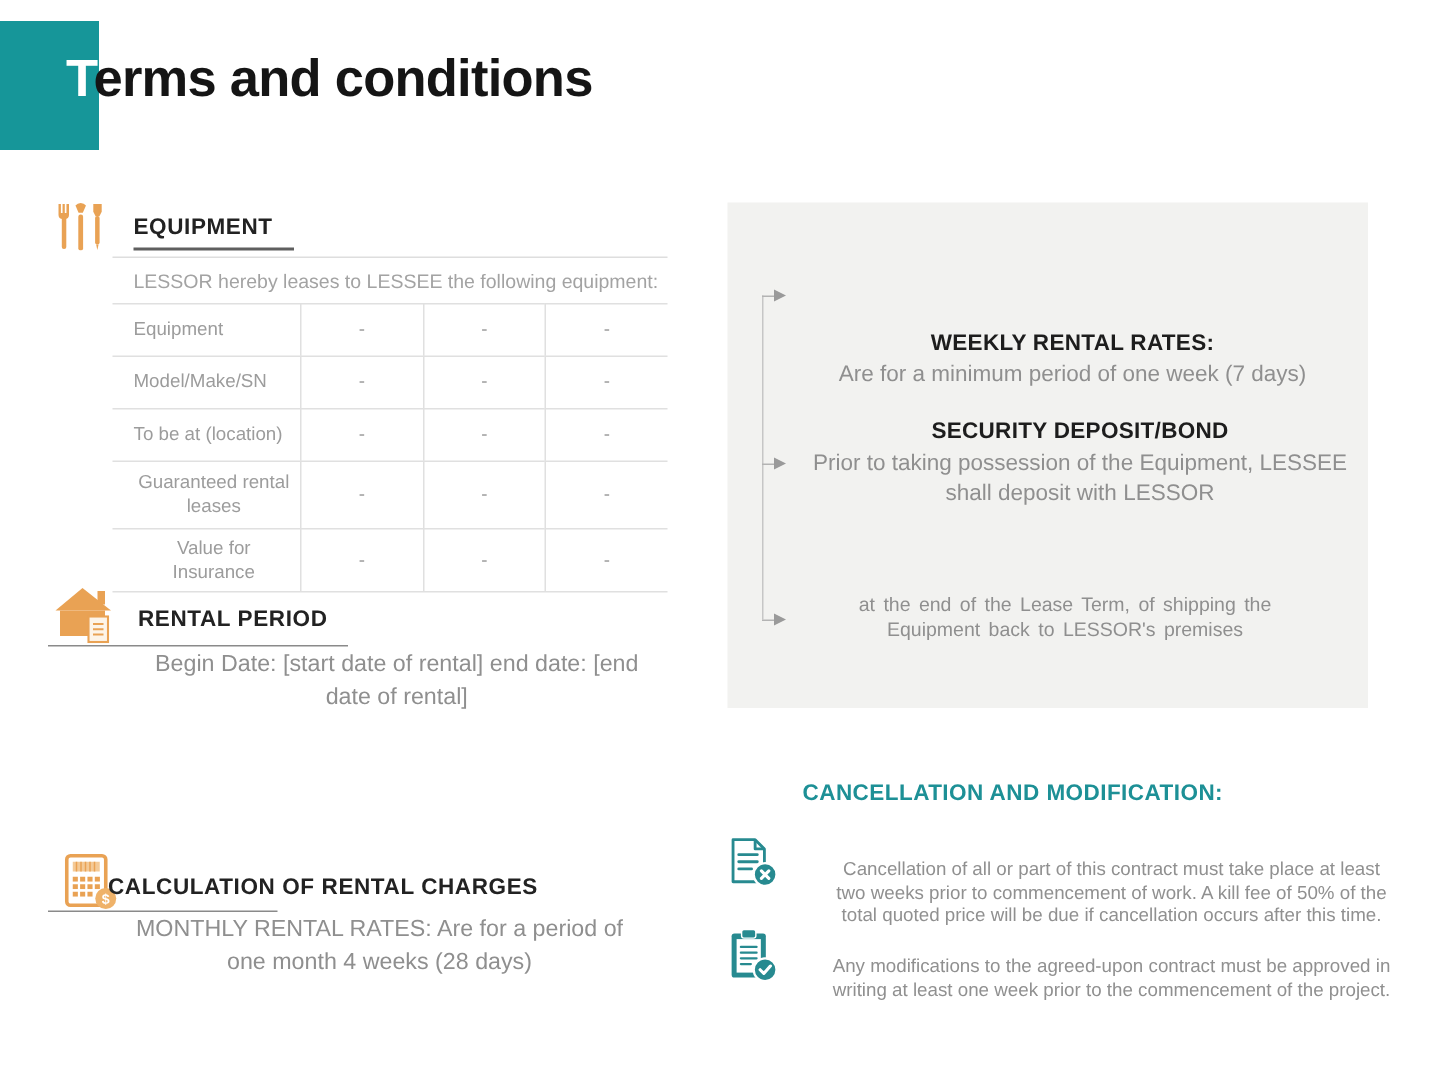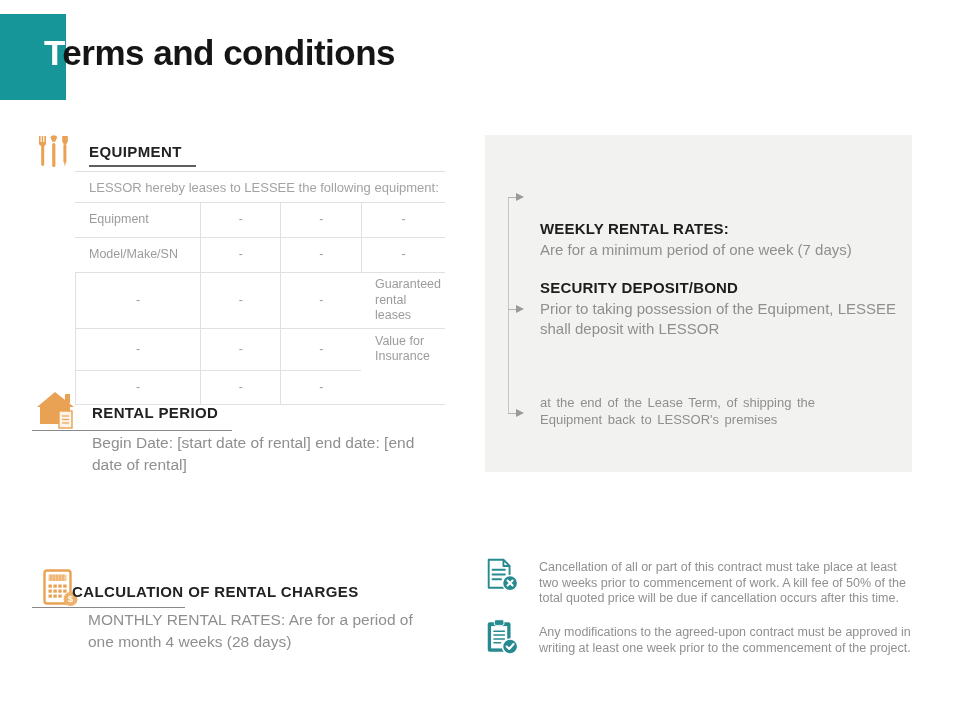--- a/index.html
+++ b/index.html
@@ -1,18 +1,19 @@
 <!DOCTYPE html>
 <html><head>
 <meta charset="utf-8">
 <style>
   html,body{margin:0;padding:0;background:#ffffff;}
   .slide{
     position:relative;width:960px;height:720px;background:#ffffff;overflow:hidden;
     font-family:"Liberation Sans",sans-serif;
+    text-align:center;
   }
   
   .title-square{position:absolute;left:0;top:14px;width:66px;height:86px;background:#169699;}
   .page-title{
     position:absolute;left:44px;top:33px;margin:0;font-size:35px;font-weight:700;
     color:#151515;letter-spacing:-0.5px;white-space:nowrap;
   }
   .page-title .first{color:#ffffff;}
   
   .sec-heading{
@@ -51,21 +52,21 @@
   }
   .panel-item{position:absolute;left:55px;width:350px;}
   .panel-item h3{margin:0 0 3px 0;font-size:15px;font-weight:700;color:#1d1d1d;letter-spacing:0.2px;}
   .panel-item p{margin:0;font-size:15px;color:#8f8f8f;line-height:1.35;}
   .panel-item.small p{font-size:13px;line-height:1.3;word-spacing:2px;}
   
   .cancel-heading{
     position:absolute;left:535px;top:520px;margin:0;font-size:15px;font-weight:700;
     color:#1d9096;letter-spacing:0.3px;white-space:nowrap;
   }
-  .cancel-text{position:absolute;left:535px;width:380px;margin:4px;font-size:12.5px;color:#909090;line-height:1.25;}
+  .cancel-text{position:absolute;left:535px;width:380px;margin:16px;font-size:12.5px;color:#909090;line-height:1.25;}
 </style>
 </head>
 <body>
 
 <div class="slide">
 
   <div class="title-square"></div>
   <h1 class="page-title"><span class="first">T</span><span>erms and conditions</span></h1>
 
   <svg class="icon-abs" style="left:37px;top:135px;" width="34" height="32" viewBox="0 0 34 32">
@@ -87,20 +88,21 @@
     <div class="eq-cell eq-label row-h1">Equipment</div>
     <div class="eq-cell eq-val row-h1">-</div>
     <div class="eq-cell eq-val row-h1">-</div>
     <div class="eq-cell eq-val row-h1">-</div>
 
     <div class="eq-cell eq-label row-h1">Model/Make/SN</div>
     <div class="eq-cell eq-val row-h1">-</div>
     <div class="eq-cell eq-val row-h1">-</div>
     <div class="eq-cell eq-val row-h1">-</div>
 
+    <div class="eq-cell eq-label row-h1">To be at (location)</div>
     <div class="eq-cell eq-val row-h1">-</div>
     <div class="eq-cell eq-val row-h1">-</div>
     <div class="eq-cell eq-val row-h1">-</div>
 
     <div class="eq-cell eq-label row-h2">Guaranteed rental leases</div>
     <div class="eq-cell eq-val row-h2">-</div>
     <div class="eq-cell eq-val row-h2">-</div>
     <div class="eq-cell eq-val row-h2">-</div>
 
     <div class="eq-cell eq-label row-h3">Value for Insurance</div>
@@ -178,20 +180,21 @@
     <div class="panel-item small" style="top:260px;width:340px;">
       <p>at the end of the Lease Term, of shipping the Equipment back to LESSOR's premises</p>
     </div>
 
     <div class="panel-item" style="top:144px;width:360px;">
       <h3>SECURITY DEPOSIT/BOND</h3>
       <p>Prior to taking possession of the Equipment, LESSEE shall deposit with LESSOR</p>
     </div>
   </div>
 
+  <h2 class="cancel-heading">CANCELLATION AND MODIFICATION:</h2>
 
   <svg class="icon-abs" style="left:483px;top:556px;" width="38" height="37" viewBox="0 0 40 38">
     <path d="M6 3.5 h15.5 l6.5 6.5 v23 H6 z" fill="#ffffff" stroke="#278A90" stroke-width="2" stroke-linejoin="round"></path>
     <path d="M21.5 3.5 v6.5 h6.5" fill="none" stroke="#278A90" stroke-width="2" stroke-linejoin="round"></path>
     <g stroke="#278A90" stroke-width="2" stroke-linecap="round">
       <line x1="10" y1="14" x2="23" y2="14"></line>
       <line x1="10" y1="19" x2="23" y2="19"></line>
       <line x1="10" y1="24" x2="19" y2="24"></line>
     </g>
     <circle cx="28.5" cy="28" r="8" fill="#278A90" stroke="#ffffff" stroke-width="1.6"></circle>

